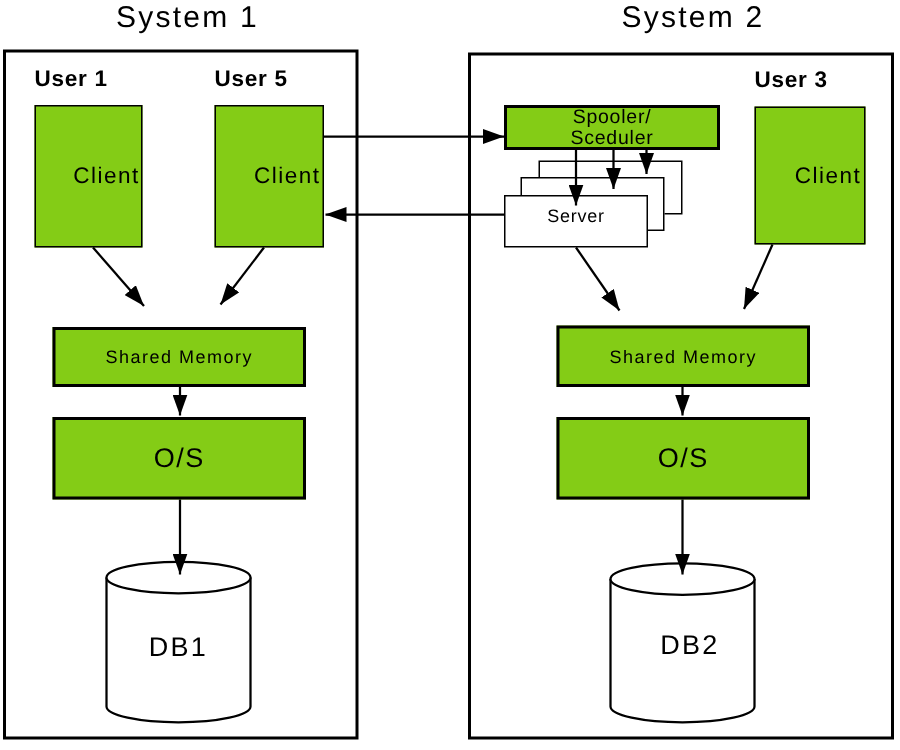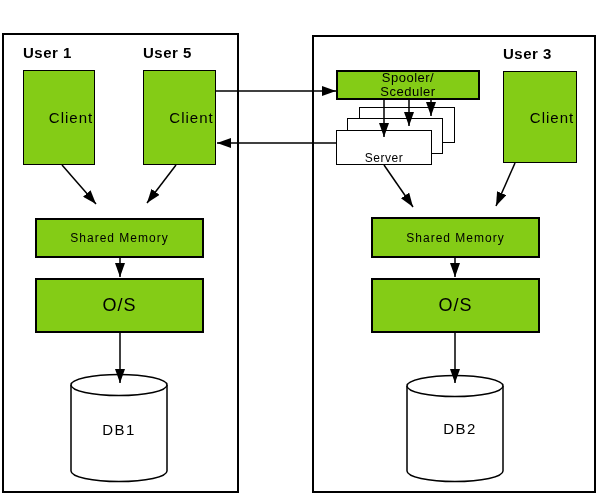--- a/index.html
+++ b/index.html
@@ -22,45 +22,47 @@
     position:absolute;display:flex;align-items:center;justify-content:center;
     background:#84cc16;border:2px solid #000;text-align:center;
   }
   .client{border-width:1.5px;font-size:15px;letter-spacing:1px;padding-left:24px;}
   .memory{font-size:12px;letter-spacing:1px;}
   .os{font-size:18px;letter-spacing:1px;}
   .spooler{font-size:13px;line-height:14.5px;letter-spacing:0.5px;}
   .stack-back{position:absolute;background:#ffffff;border:1.5px solid #000;}
   .server-front{
     position:absolute;background:#ffffff;border:1.5px solid #000;
-    font-size:12px;line-height:14.5px;text-align:center;padding-top:20px;
+    font-size:12px;line-height:14.5px;text-align:center;padding-top:6px;
     letter-spacing:0.5px;
   }
   .two-line span{display:block;}
   .db-label{
-    position:absolute;font-size:15px;letter-spacing:1.5px;text-align:center;
+    position:absolute;font-size:18px;letter-spacing:1.5px;text-align:center;
     white-space:nowrap;
   }
 </style>
 </head>
 <body>
 
 <div class="canvas">
 
   <svg class="layer" width="600" height="500">
     <g>
       <path d="M 71 385 L 71 471 A 48 10.5 0 0 0 167 471 L 167 385" fill="#ffffff" stroke="#000000" stroke-width="1.5"></path>
       <ellipse cx="119" cy="385" rx="48" ry="10.5" fill="#ffffff" stroke="#000000" stroke-width="1.5"></ellipse>
     </g>
     <g>
       <path d="M 407 386 L 407 471 A 48 10.5 0 0 0 503 471 L 503 386" fill="#ffffff" stroke="#000000" stroke-width="1.5"></path>
       <ellipse cx="455" cy="386" rx="48" ry="10.5" fill="#ffffff" stroke="#000000" stroke-width="1.5"></ellipse>
     </g>
   </svg>
 
+  <div class="sys-title" style="left:40px;top:1px;width:170px;">System 1</div>
+  <div class="sys-title" style="left:377px;top:1px;width:170px;">System 2</div>
 
   <div class="sys-box" style="left:2px;top:33px;width:237px;height:460px;"></div>
   <div class="sys-box" style="left:312px;top:35px;width:284px;height:458px;"></div>
 
   <div class="user-label" style="left:23px;top:44px;width:72px;">User 1</div>
   <div class="user-label" style="left:143px;top:44px;width:73px;">User 5</div>
   <div class="user-label" style="left:503px;top:45px;width:74px;">User 3</div>
 
   <div class="node client" style="left:23px;top:70px;width:72px;height:95px;">
     <span>Client</span>

